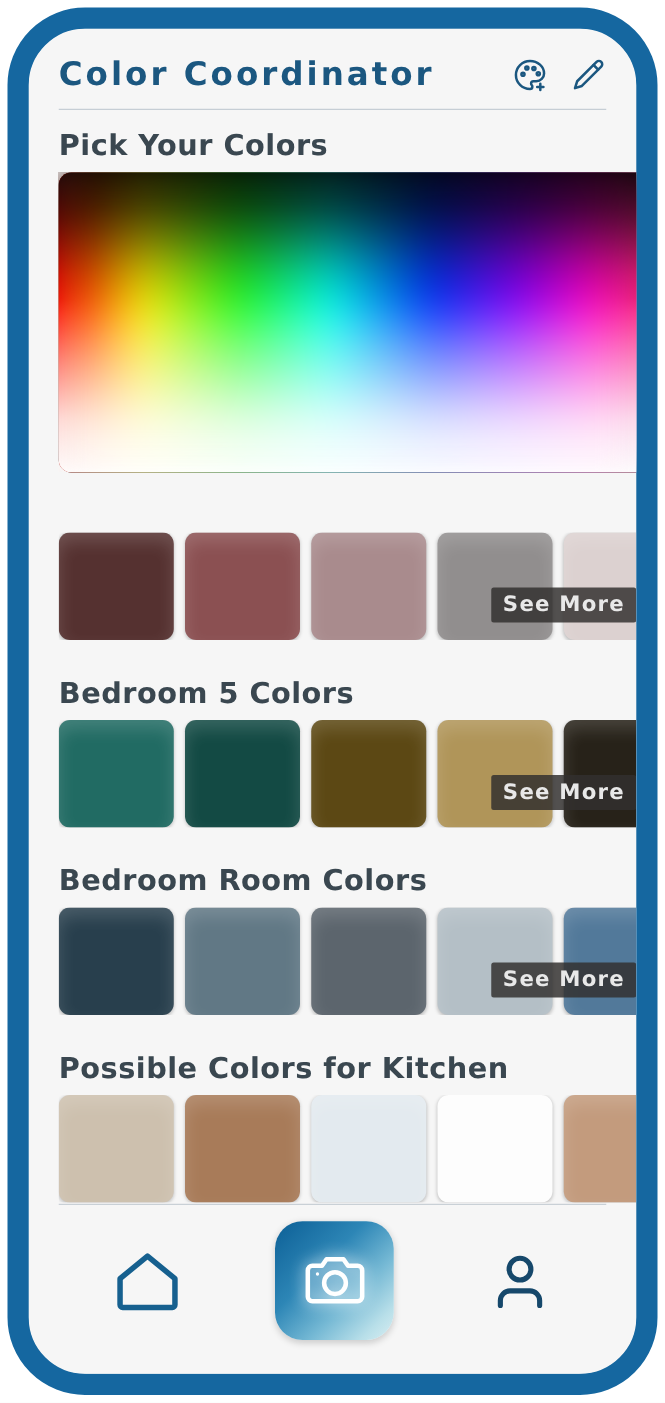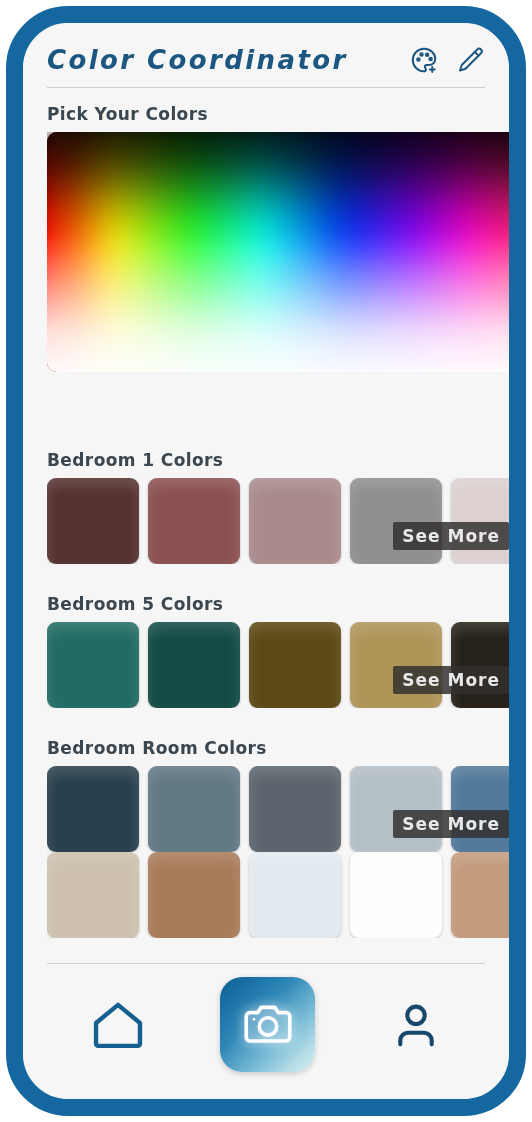--- a/index.html
+++ b/index.html
@@ -35,21 +35,20 @@
     flex-direction: column;
   }
 
   
   #app-header {
     flex: 0 0 auto;
     padding: 22px 24px 0 24px;
     display: flex;
     align-items: flex-start;
     justify-content: space-between;
-    font-style: italic;
   }
 
   #app-title {
     font-size: 26px;
     font-weight: bold;
     color: #1b5780;
     letter-spacing: 2.4px;
     white-space: nowrap;
   }
 
@@ -76,21 +75,21 @@
 
   
   #content-scroll {
     flex: 1 1 auto;
     overflow: hidden;
     position: relative;
     padding-left: 24px;
   }
 
   .section-heading {
-    font-size: 17px;
+    font-size: 23px;
     font-weight: bold;
     color: #3a4750;
     letter-spacing: 0.4px;
     margin: 30px 0 8px 0;
   }
 
   #picker-heading { margin-top: 16px; }
 
   
   #color-picker-canvas {
@@ -231,21 +230,20 @@
 
       <div id="color-picker-canvas">
         <div class="grad-layer" id="grad-hue"></div>
         <div class="grad-layer" id="grad-dark"></div>
         <div class="grad-layer" id="grad-light"></div>
         <div class="grad-layer" id="grad-blur"></div>
       </div>
       <div id="picker-tail"></div>
 
       <div id="palettes-container">
-          <div class="section-heading">Bedroom 1 Colors</div>
           <div class="palette-row">
             <div class="swatch" style="background: rgb(85, 49, 48);"></div>
             <div class="swatch" style="background: rgb(139, 80, 82);"></div>
             <div class="swatch" style="background: rgb(169, 139, 141);"></div>
             <div class="swatch" style="background: rgb(145, 142, 142);"></div>
             <div class="swatch" style="background: rgb(220, 209, 208);"></div>
             <div class="see-more-badge">See More</div>
           </div>
           <div class="section-heading">Bedroom 5 Colors</div>
           <div class="palette-row">
@@ -258,20 +256,21 @@
           </div>
           <div class="section-heading">Bedroom Room Colors</div>
           <div class="palette-row">
             <div class="swatch" style="background: rgb(40, 63, 77);"></div>
             <div class="swatch" style="background: rgb(97, 120, 133);"></div>
             <div class="swatch" style="background: rgb(92, 101, 109);"></div>
             <div class="swatch" style="background: rgb(180, 191, 198);"></div>
             <div class="swatch" style="background: rgb(82, 121, 154);"></div>
             <div class="see-more-badge">See More</div>
           </div>
+          <div class="section-heading">Possible Colors for Kitchen</div>
           <div class="palette-row">
             <div class="swatch" style="background: rgb(205, 192, 174);"></div>
             <div class="swatch" style="background: rgb(168, 123, 89);"></div>
             <div class="swatch" style="background: rgb(227, 234, 239);"></div>
             <div class="swatch" style="background: rgb(253, 253, 253);"></div>
             <div class="swatch" style="background: rgb(195, 155, 125);"></div>
           </div>
         </div>
     </div>
 

